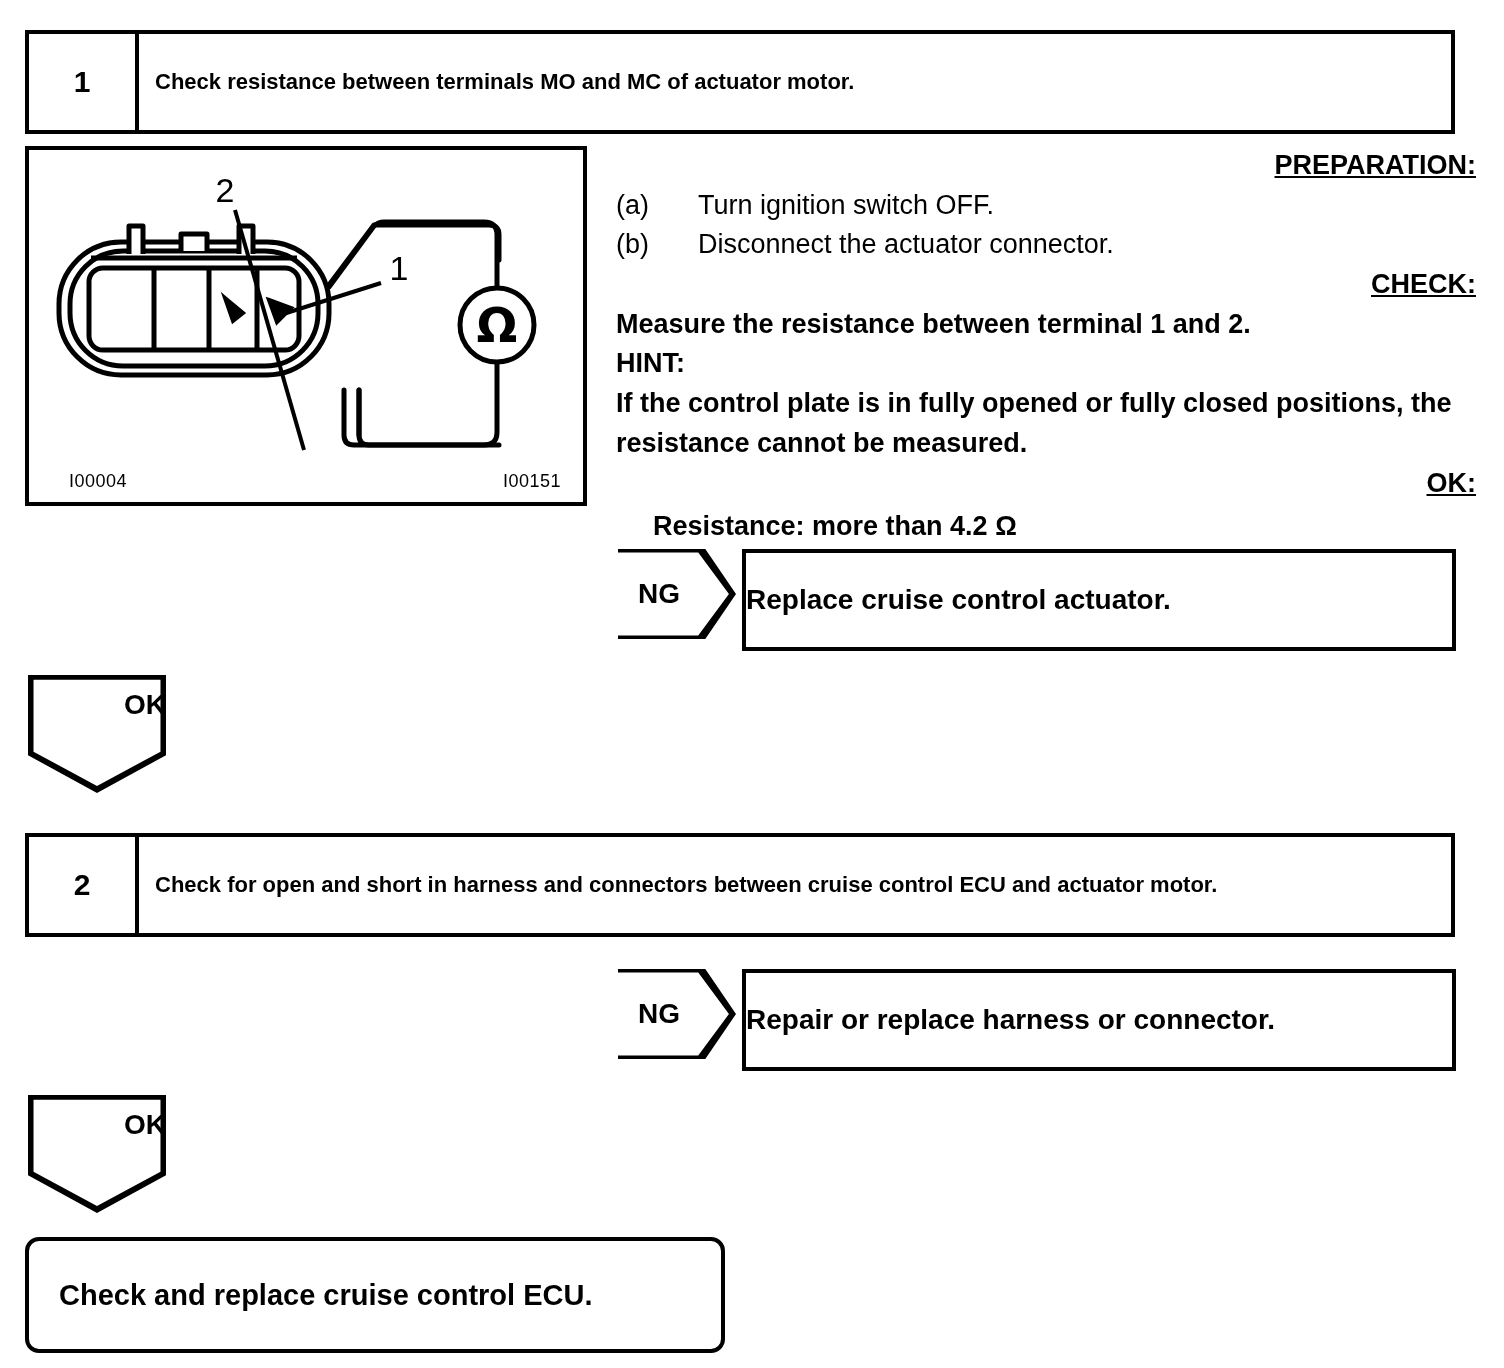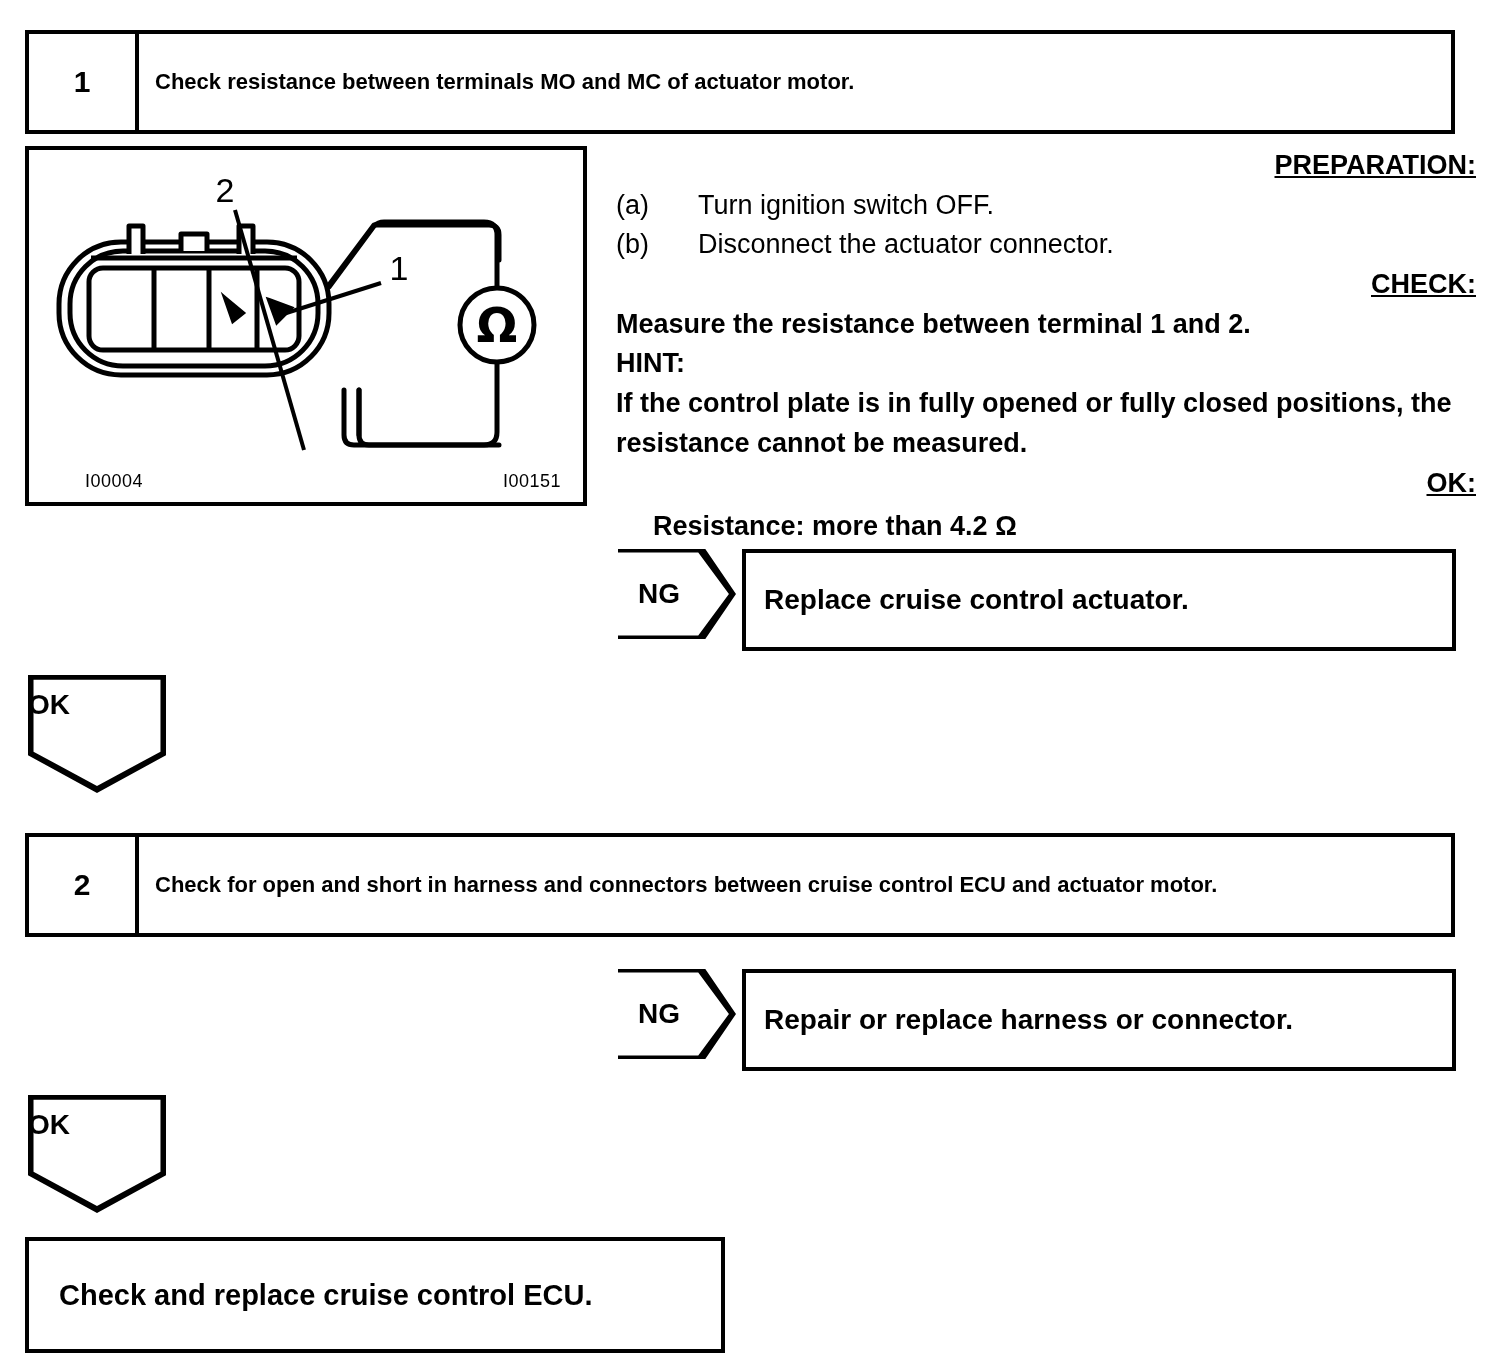--- a/index.html
+++ b/index.html
@@ -51,21 +51,21 @@
     border: 4px solid #000;
     background: #fff;
   }
   #figure-panel svg { display: block; }
   .fig-id {
     position: absolute;
     font-size: 18px;
     font-family: "Liberation Sans", sans-serif;
     letter-spacing: 0.5px;
   }
-  #fig-id-left  { left: 56px;  bottom: 10px; margin-top: 24px; }
+  #fig-id-left  { left: 40px;  bottom: 10px; margin-top: 24px; }
   #fig-id-right { right: 22px; bottom: 10px; }
 
   
   #instructions {
     position: absolute;
     left: 616px; top: 146px;
     width: 860px;
     font-size: 27px;
     line-height: 1.47;
   }
@@ -111,42 +111,41 @@
     display: flex; align-items: center; justify-content: center;
     font-size: 28px; font-weight: bold;
   }
   .ng-msg {
     position: absolute;
     left: 124px; top: 0;
     height: 102px;
     border: 4px solid #000;
     background: #fff;
     display: flex; align-items: center;
-    padding-left: 18px;
     font-size: 28px; font-weight: bold;
   }
 
   
   .ok-chevron {
     position: absolute;
     width: 138px; height: 118px;
   }
   .ok-chevron .ok-shape {
     position: absolute; inset: 0;
     background: #000;
     clip-path: polygon(
       0 0, 100% 0, 100% 68%, 50% 100%, 0 68%,
       0 0,
       4% 4%, 4% 65%, 50% 94%, 96% 65%, 96% 4%, 4% 4%
     );
   }
   .ok-chevron .ok-label {
     position: absolute;
     left: 0; right: 0; top: 14px;
-    text-align: left;
+    text-align: right;
     font-size: 28px; font-weight: bold;
   }
 
   
   .result-box {
     position: absolute;
     border: 4px solid #000;
     background: #fff;
     display: flex;
     align-items: center;
@@ -266,13 +265,13 @@
     <div class="ng-label">NG</div>
   </div>
   <div class="ng-msg" style="width:714px;">Repair or replace harness or connector.</div>
 </div>
 
 <div class="ok-chevron" style="left:28px; top:1095px;">
   <div class="ok-shape"></div>
   <div class="ok-label">OK</div>
 </div>
 
-<div class="result-box" style="left:25px; top:1237px; width:700px; height:116px;">Check and replace cruise control ECU.</div>
+<div class="result-box" style="left:25px; top:1237px; width:700px; height:116px;border-radius:14px;">Check and replace cruise control ECU.</div>
 
 </body></html>

